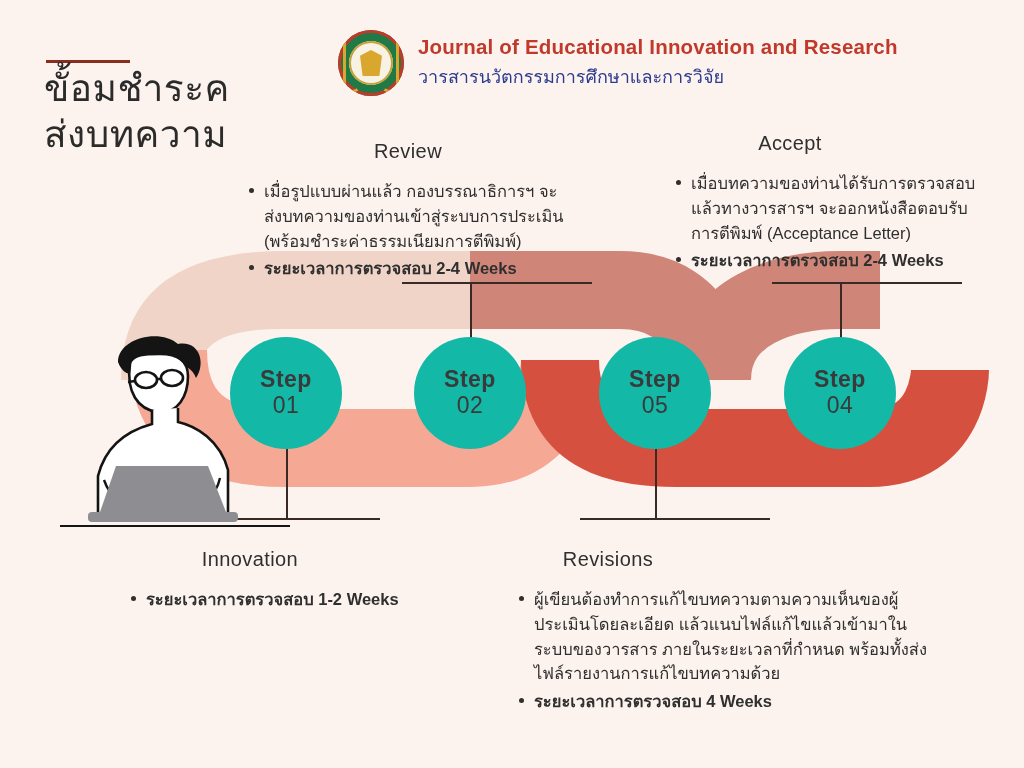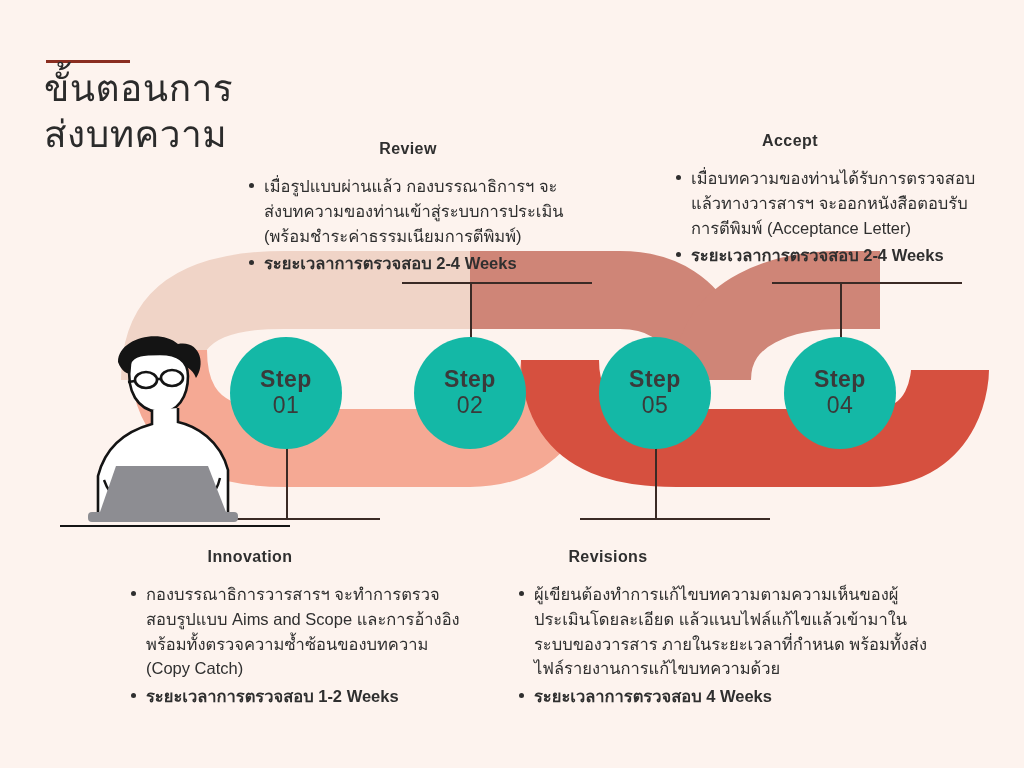--- a/index.html
+++ b/index.html
@@ -139,22 +139,22 @@
     position: absolute;
     background: #3a2a25;
   }
   .conn.v { width: 1.6px; }
   .conn.h { height: 1.6px; }
 
   
   .block { position: absolute; }
   .block h3 {
     margin: 0 0 10px 0;
-    font-size: 16px;
-    font-weight: bold;
+    font-size: 20px;
+    font-weight: normal;
     color: #2f2f2f;
     letter-spacing: .4px;
   }
   .block ul {
     margin: 16px;
     padding-left: 20px;
     list-style: none;
   }
   .block li {
     position: relative;
@@ -187,24 +187,37 @@
   
   #person { position: absolute; left: 60px; top: 320px; width: 230px; height: 230px; }
 </style>
 </head>
 <body>
 
 <div id="canvas">
 
   <div class="title-rule"></div>
   <div class="main-title">
-      <div>ขั้นตอนการ</div>
+      <div>ขั้อมชำระค</div>
       <div>ส่งบทความ</div>
     </div>
 
+  <div class="journal-block">
+    <div class="logo">
+      <div class="wreath-l"></div>
+      <div class="wreath-r"></div>
+      <div class="inner">
+        <div class="crest"></div>
+      </div>
+    </div>
+    <div class="journal-text">
+      <div class="journal-en">Journal of Educational Innovation and Research</div>
+      <div class="journal-th">วารสารนวัตกรรมการศึกษาและการวิจัย</div>
+    </div>
+  </div>
 
   <svg id="ribbon" viewBox="0 0 1024 320">
     <path d="M160,130 C160,40 250,40 285,40 L470,40" fill="none" stroke="#f0d4c7" stroke-width="78" stroke-linecap="butt"></path>
     <path d="M168,100 C168,198 250,198 286,198 L470,198 C560,198 560,110 560,110" fill="none" stroke="#f5a994" stroke-width="78"></path>
     <path d="M470,40 L620,40 C712,40 712,130 712,130" fill="none" stroke="#cf8577" stroke-width="78"></path>
     <path d="M560,110 C560,198 640,198 690,198 L870,198 C950,198 950,120 950,120" fill="none" stroke="#d6503f" stroke-width="78"></path>
     <path d="M712,130 C712,58 790,40 840,40 L880,40" fill="none" stroke="#cf8577" stroke-width="78"></path>
   </svg>
 
   <div class="conn v" style="left:286px; top:448px; height:70px;"></div>
@@ -248,21 +261,20 @@
     <h3>Accept</h3>
     <ul>
       <li>เมื่อบทความของท่านได้รับการตรวจสอบแล้วทางวารสารฯ จะออกหนังสือตอบรับการตีพิมพ์ (Acceptance Letter)</li>
       <li class="bold">ระยะเวลาการตรวจสอบ 2-4 Weeks</li>
     </ul>
   </div>
 
   <div class="block" id="blk-submission">
     <h3>Innovation</h3>
     <ul>
-      <li>กองบรรณาธิการวารสารฯ จะทำการตรวจสอบรูปแบบ Aims and Scope และการอ้างอิงพร้อมทั้งตรวจความซ้ำซ้อนของบทความ (Copy Catch)</li>
       <li class="bold">ระยะเวลาการตรวจสอบ 1-2 Weeks</li>
     </ul>
   </div>
 
   <div class="block" id="blk-revisions">
     <h3>Revisions</h3>
     <ul>
       <li>ผู้เขียนต้องทำการแก้ไขบทความตามความเห็นของผู้ประเมินโดยละเอียด แล้วแนบไฟล์แก้ไขแล้วเข้ามาในระบบของวารสาร ภายในระยะเวลาที่กำหนด พร้อมทั้งส่งไฟล์รายงานการแก้ไขบทความด้วย</li>
       <li class="bold">ระยะเวลาการตรวจสอบ 4 Weeks</li>
     </ul>

